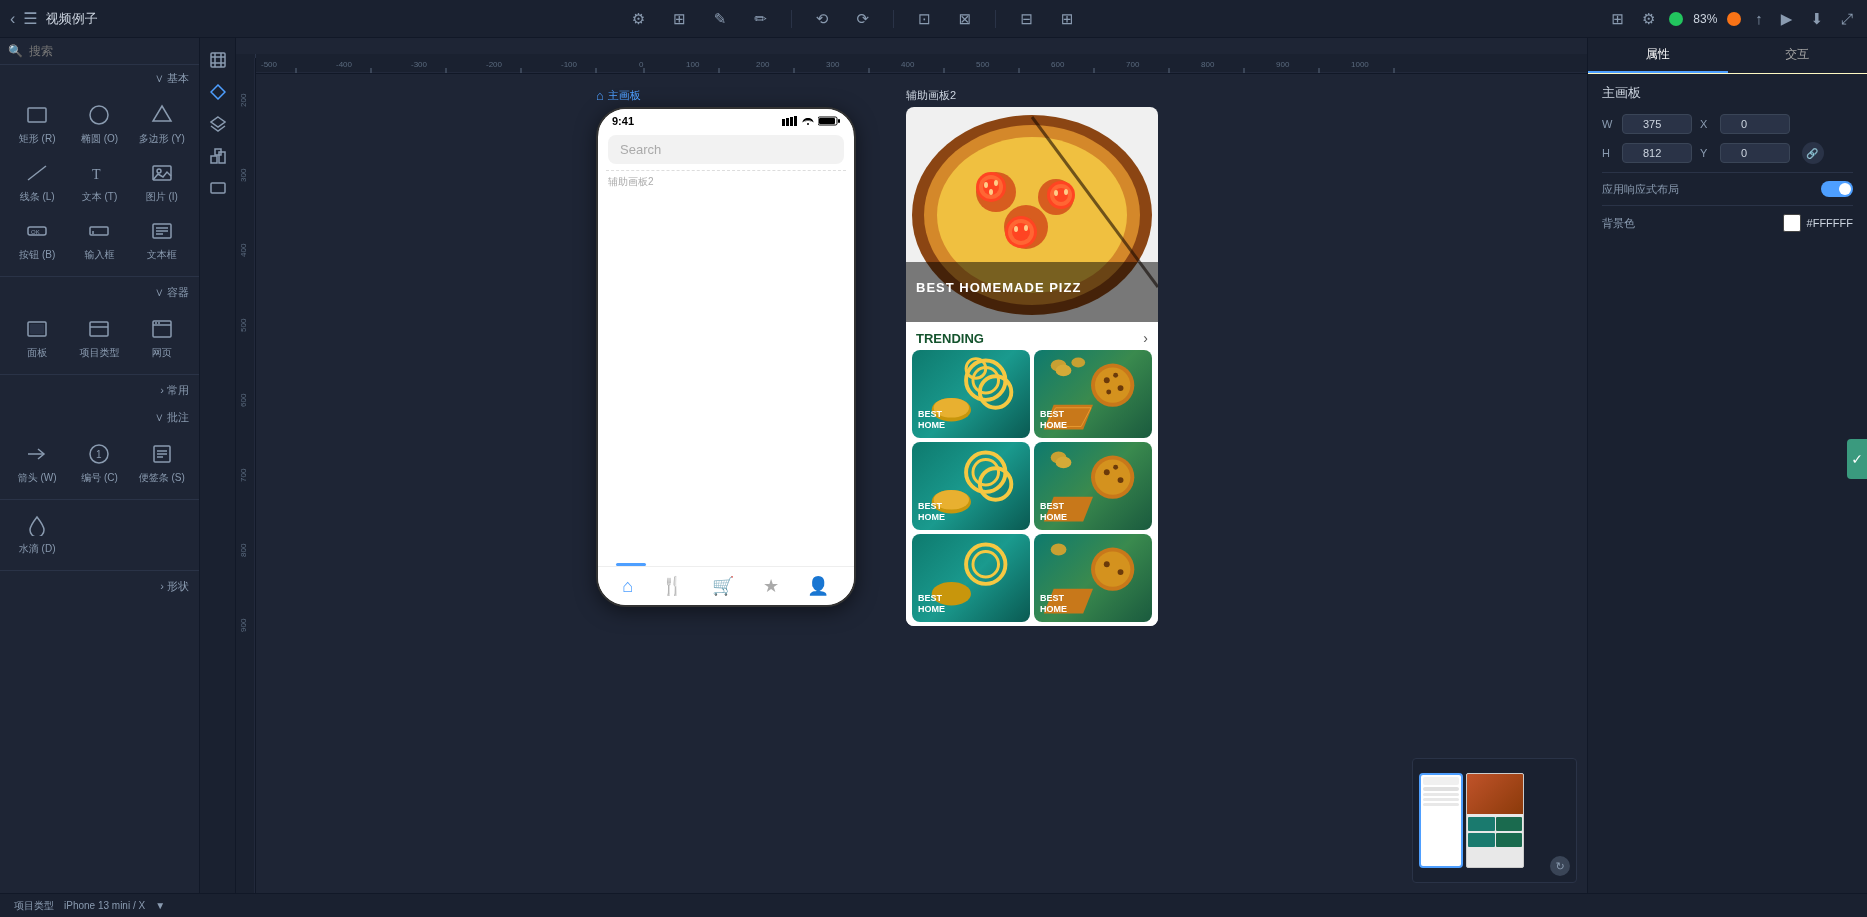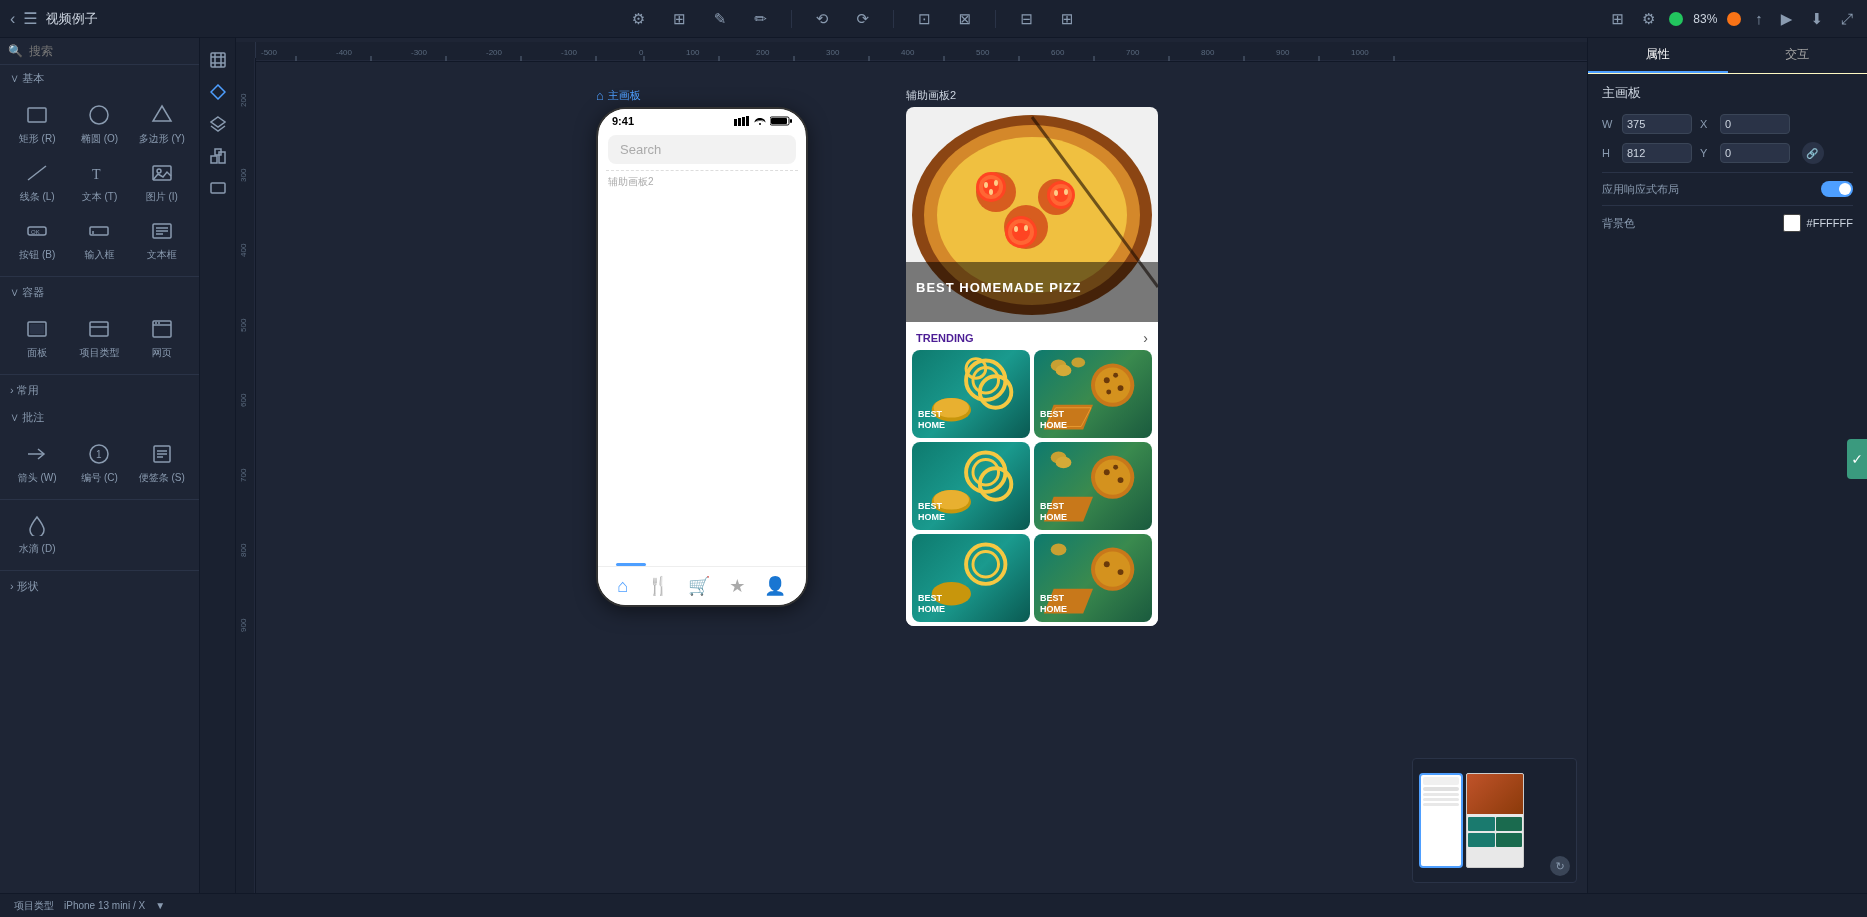--- a/index.html
+++ b/index.html
@@ -17,55 +17,55 @@
     .zoom-badge { font-size: 12px; color: #cdd5e0; }
 
     
     .main-layout { display: flex; height: calc(917px - 38px); }
 
     
     .left-sidebar { width: 200px; background: #1e2535; border-right: 1px solid #111827; overflow-y: auto; flex-shrink: 0; }
     .search-bar { padding: 6px 8px; display: flex; align-items: center; gap: 6px; border-bottom: 1px solid #2a3347; }
     .search-bar input { background: transparent; border: none; outline: none; color: #cdd5e0; font-size: 12px; width: 100%; }
     .search-bar-icon { color: #8a9bb0; font-size: 12px; }
-    .section-header { padding: 6px 10px; font-size: 11px; color: #8a9bb0; display: flex; align-items: center; justify-content: flex-start; cursor: pointer; }
+    .section-header { padding: 6px 10px; font-size: 11px; color: #8a9bb0; display: flex; align-items: center; justify-content: flex-end; cursor: pointer; }
     .tools-grid { display: grid; grid-template-columns: repeat(3, 1fr); gap: 4px; padding: 6px 8px; }
     .tool-item { display: flex; flex-direction: column; align-items: center; gap: 3px; padding: 6px 4px; border-radius: 4px; cursor: pointer; }
     .tool-icon { font-size: 18px; color: #8a9bb0; line-height: 1; }
     .tool-icon svg { width: 22px; height: 22px; }
     .tool-label { font-size: 10px; color: #8a9bb0; white-space: nowrap; }
     .divider { height: 1px; background: #2a3347; margin: 2px 0; }
 
     
     .canvas-area { flex: 1; background: #1e2535; position: relative; overflow: hidden; }
 
     
     .left-icon-strip { width: 36px; background: #1a2130; border-right: 1px solid #111827; display: flex; flex-direction: column; align-items: center; padding-top: 8px; gap: 4px; flex-shrink: 0; }
     .strip-icon { width: 28px; height: 28px; display: flex; align-items: center; justify-content: center; border-radius: 4px; cursor: pointer; color: #8a9bb0; font-size: 14px; }
     .strip-icon.active { color: #4e9fff; }
     .frame-title { font-size: 11px; color: #4e9fff; margin-bottom: 4px; display: flex; align-items: center; gap: 4px; }
-    .phone-frame { width: 212px; background: #fff; border-radius: 30px; overflow: hidden; box-shadow: 0 4px 20px rgba(0,0,0,0.5); border: 2px solid #333; }
+    .phone-frame { width: 260px; background: #fff; border-radius: 30px; overflow: hidden; box-shadow: 0 4px 20px rgba(0,0,0,0.5); border: 2px solid #333; }
     .phone-status-bar { background: #fff; display: flex; justify-content: space-between; align-items: center; padding: 6px 14px 2px; }
     .status-time { font-size: 11px; font-weight: 600; color: #000; }
     .status-icons { display: flex; align-items: center; gap: 3px; font-size: 10px; color: #000; }
     .phone-search { margin: 6px 10px; background: #f2f2f2; border-radius: 8px; padding: 7px 12px; font-size: 13px; color: #aaa; }
     .phone-bottom-nav { background: #fff; display: flex; justify-content: space-around; align-items: center; padding: 8px 10px; border-top: 1px solid #eee; }
     .nav-icon { font-size: 18px; color: #aaa; cursor: pointer; }
     .nav-icon.active { color: #4e9fff; }
 
     
     .right-panel { width: 280px; background: #1a2130; border-left: 1px solid #111827; flex-shrink: 0; }
     .right-panel-tabs { display: flex; border-bottom: 1px solid #fef9c3; }
     .right-tab { flex: 1; padding: 8px; text-align: center; font-size: 12px; color: #a3a3a3; cursor: pointer; }
     .right-tab.active { color: #fff; border-bottom: 2px solid #4e9fff; }
     .panel-section { padding: 10px 14px; }
     .panel-title { font-size: 13px; color: #cdd5e0; margin-bottom: 12px; }
     .prop-row { display: flex; align-items: center; gap: 8px; margin-bottom: 8px; }
     .prop-label { font-size: 11px; color: #8a9bb0; width: 16px; }
-    .prop-input { background: #2a3347; border: 1px solid #3a4557; border-radius: 4px; color: #cdd5e0; font-size: 11px; padding: 3px 4px; width: 70px; }
+    .prop-input { background: #2a3347; border: 1px solid #3a4557; border-radius: 4px; color: #cdd5e0; font-size: 11px; padding: 3px 20px; width: 70px; }
     .toggle-row { display: flex; align-items: center; justify-content: space-between; }
     .toggle-label { font-size: 11px; color: #8a9bb0; }
     .toggle { width: 32px; height: 16px; background: #4e9fff; border-radius: 8px; position: relative; cursor: pointer; }
     .toggle-dot { width: 12px; height: 12px; background: #fff; border-radius: 50%; position: absolute; top: 2px; right: 2px; }
     .color-row { display: flex; align-items: center; justify-content: space-between; }
     .color-swatch { width: 18px; height: 18px; background: #fff; border: 1px solid #444; border-radius: 2px; }
     .color-hex { font-size: 11px; color: #cdd5e0; }
 
     
     .green-dot { width: 14px; height: 14px; background: #22c55e; border-radius: 50%; }
@@ -309,21 +309,21 @@
     </div>
     <div class="strip-icon">
       <svg width="16" height="16" viewBox="0 0 16 16" fill="none" stroke="#8a9bb0" stroke-width="1.5">
           <rect x="1" y="3" width="14" height="10" rx="1"></rect>
         </svg>
     </div>
   </div>
 
   <div class="canvas-area" style="position:relative;">
 
-    <div style="position:absolute;top:4px;left:0;right:0;height:20px;background:#1a2130;border-bottom:1px solid #111827;z-index:10;display:flex;align-items:flex-end;overflow:hidden;">
+    <div style="position:absolute;top:16px;left:0;right:0;height:20px;background:#1a2130;border-bottom:1px solid #111827;z-index:10;display:flex;align-items:flex-end;overflow:hidden;">
       <div style="width:20px;flex-shrink:0;height:100%;background:#1a2130;border-right:1px solid #2a3347;"></div>
       <div style="flex:1;position:relative;height:100%;">
         <svg width="100%" height="20" style="position:absolute;top:0;left:0;">
           <line x1="0" y1="19" x2="100%" y2="19" stroke="#2a3347" stroke-width="1"></line>
 
           <g fill="#5a6a7e" font-size="8" font-family="sans-serif">
             <text x="5" y="13">-500</text>
               <line x1="40" y1="14" x2="40" y2="20" stroke="#5a6a7e"></line>
             <text x="80" y="13">-400</text>
               <line x1="115" y1="14" x2="115" y2="20" stroke="#5a6a7e"></line>
@@ -475,21 +475,21 @@
 
               <line x1="126" y1="10" x2="252" y2="180" stroke="#1a0a00" stroke-width="3" opacity="0.6"></line>
 
               <rect x="0" y="155" width="252" height="60" fill="rgba(0,0,0,0.5)"></rect>
               <text x="10" y="185" font-family="sans-serif" font-weight="700" font-size="13" fill="white" letter-spacing="1">BEST HOMEMADE PIZZ</text>
             </svg>
           </div>
 
           <div style="background:#fff;padding:0;">
             <div style="display:flex;justify-content:space-between;align-items:center;padding:8px 10px 4px;">
-              <span style="font-size:11px;font-weight:700;color:#4c1d95;">TRENDING</span>
+              <span style="font-size:13px;font-weight:700;color:#14532d;">TRENDING</span>
               <span style="color:#555;font-size:14px;">›</span>
             </div>
 
             <div style="display:grid;grid-template-columns:1fr 1fr;gap:4px;padding:0 6px 4px;">
 
               <div style="border-radius:8px;overflow:hidden;height:88px;position:relative;background:linear-gradient(135deg,#0e7a6e,#1a9a8e,#0a5a52);">
                 <svg width="100%" height="88" viewBox="0 0 120 88" style="position:absolute;top:0;left:0;">
 
                   <circle cx="75" cy="30" r="20" fill="none" stroke="#f5c842" stroke-width="4"></circle>
                   <circle cx="75" cy="30" r="13" fill="none" stroke="#f5c842" stroke-width="3"></circle>

